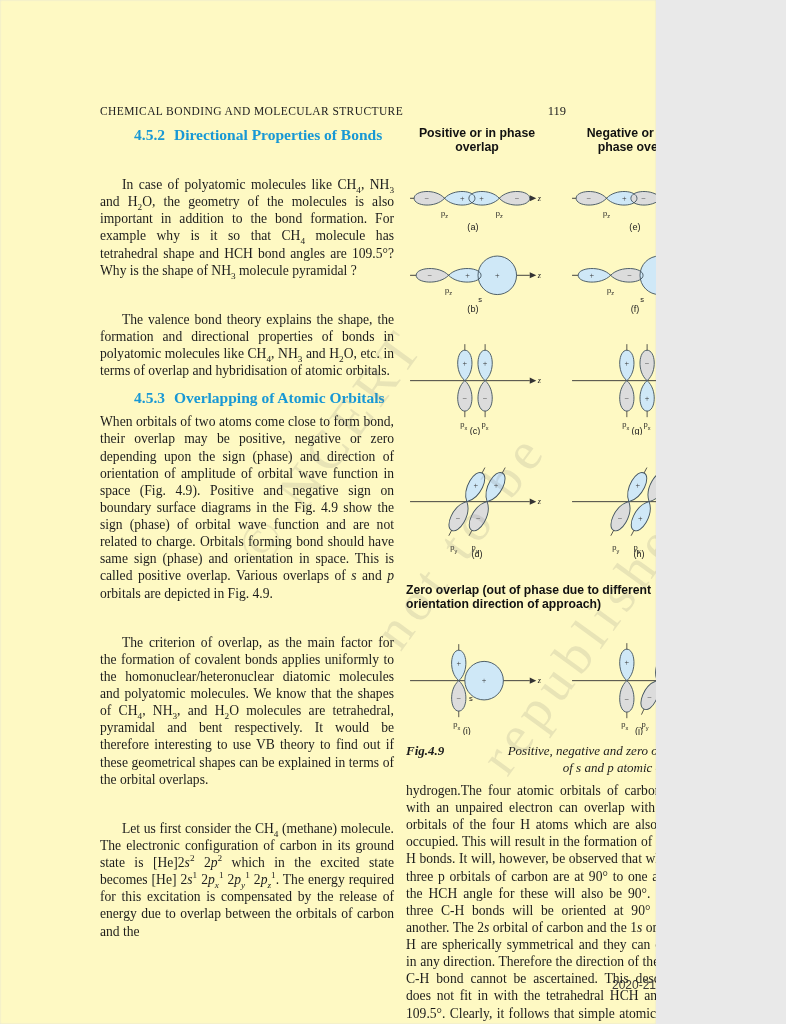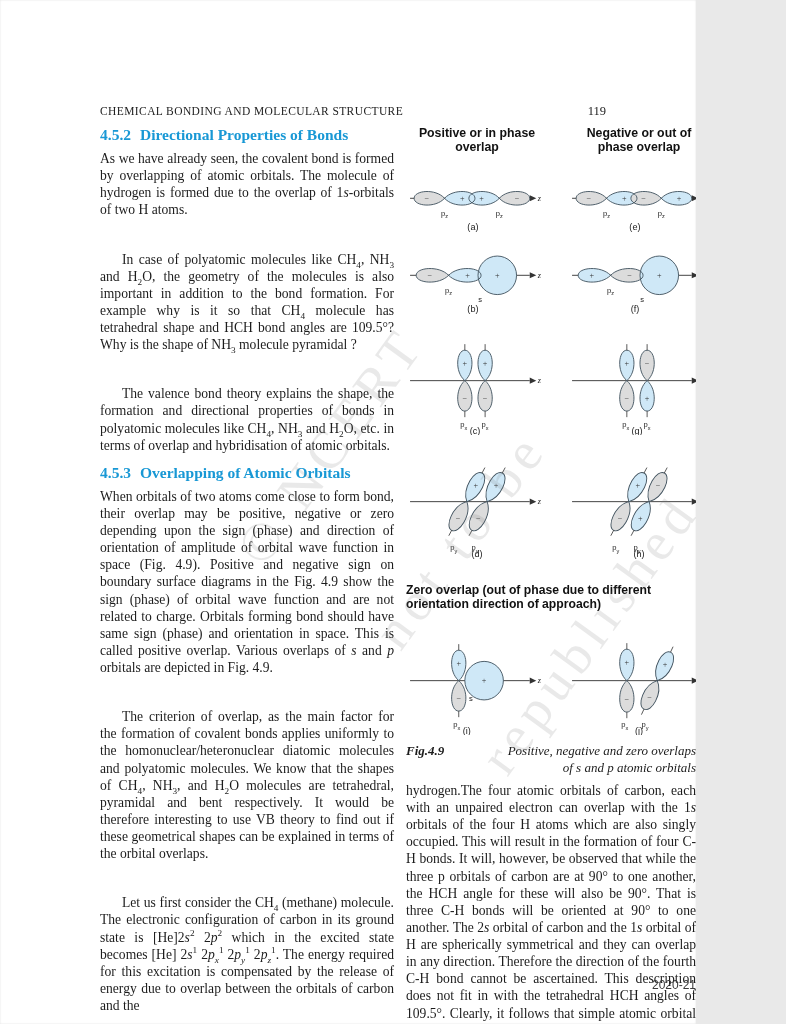--- a/index.html
+++ b/index.html
@@ -1,28 +1,28 @@
 <!DOCTYPE html>
 <html><head>
 <meta charset="utf-8">
 <style>
   html,body{margin:0;padding:0;background:#e9e9e9;}
-  .page{width:656px;height:1024px;background:#ffffff;position:relative;overflow:hidden;
-        font-family:"Liberation Serif", serif;color:#1c1c1c;box-shadow:inset 0 0 2px #ddd;padding-left:40px;}
+  .page{width:656px;height:1024px;background:#fef9c3;position:relative;overflow:hidden;
+        font-family:"Liberation Serif", serif;color:#1c1c1c;box-shadow:inset 0 0 2px #ddd;}
   
   .running-head{position:absolute;top:104px;left:100px;right:90px;display:flex;
         justify-content:space-between;align-items:baseline;}
   .running-title{font-size:11.5px;letter-spacing:.4px;color:#222;}
   .page-num{font-size:12.5px;color:#222;}
   
   .content{position:absolute;top:126px;left:100px;display:flex;gap:12px;}
   .col-left{width:294px;}
   .col-right{width:290px;}
   .sec-head{font-weight:bold;color:#1898d5;font-size:15.5px;margin:0 0 6px 0;}
-  .sec-head .sec-num{margin-right:9px;}
+  .sec-head .sec-num{margin-right:9px;margin-left:34px;}
   .sec-head.later{margin-top:10px;}
   .body-para{font-size:13.6px;line-height:1.26;text-align:justify;margin:0 0 5px 0;}
   .indent{text-indent:22px;margin-top:32px;}
   .r-i{font-style:italic;}
   .r-sub{font-size:.68em;vertical-align:sub;line-height:0;}
   .r-subi{font-size:.68em;vertical-align:sub;line-height:0;font-style:italic;}
   .r-sup{font-size:.68em;vertical-align:super;line-height:0;}
   
   .fig-grid{display:grid;grid-template-columns:142px 142px;column-gap:6px;row-gap:3px;gap:20px;}
   .fig-col-head{font-family:"Liberation Sans", sans-serif;font-weight:bold;font-size:12.3px;
@@ -56,21 +56,20 @@
   <div class="watermark">
     <span>© NCERT</span>
     <span>not to be</span>
     <span>republished</span>
   </div>
 
   <div class="content">
 
     <div class="col-left">
       <h2 class="sec-head"><span class="sec-num">4.5.2</span><span>Directional Properties of Bonds</span></h2>
-      <p class="body-para">As we have already seen, the covalent bond is formed by overlapping of atomic orbitals. The molecule of hydrogen is formed due to the overlap of 1<span class="r-i">s</span>-orbitals of two H atoms.</p>
       <p class="body-para indent">In case of polyatomic molecules like CH<span class="r-sub">4</span>, NH<span class="r-sub">3</span> and H<span class="r-sub">2</span>O, the geometry of the molecules is also important in addition to the bond formation. For example why is it so that CH<span class="r-sub">4</span> molecule has tetrahedral shape and HCH bond angles are 109.5°? Why is the shape of NH<span class="r-sub">3</span> molecule pyramidal ?</p>
       <p class="body-para indent">The valence bond theory explains the shape, the formation and directional properties of bonds in polyatomic molecules like CH<span class="r-sub">4</span>, NH<span class="r-sub">3</span> and H<span class="r-sub">2</span>O, etc. in terms of overlap and hybridisation of atomic orbitals.</p>
       <h2 class="sec-head later"><span class="sec-num">4.5.3</span><span>Overlapping of Atomic Orbitals</span></h2>
       <p class="body-para">When orbitals of two atoms come close to form bond, their overlap may be positive, negative or zero depending upon the sign (phase) and direction of orientation of amplitude of orbital wave function in space (Fig. 4.9). Positive and negative sign on boundary surface diagrams in the Fig. 4.9 show the sign (phase) of orbital wave function and are not related to charge. Orbitals forming bond should have same sign (phase) and orientation in space. This is called positive overlap. Various overlaps of <span class="r-i">s</span> and <span class="r-i">p</span> orbitals are depicted in Fig. 4.9.</p>
       <p class="body-para indent">The criterion of overlap, as the main factor for the formation of covalent bonds applies uniformly to the homonuclear/heteronuclear diatomic molecules and polyatomic molecules. We know that the shapes of CH<span class="r-sub">4</span>, NH<span class="r-sub">3</span>, and H<span class="r-sub">2</span>O molecules are tetrahedral, pyramidal and bent respectively. It would be therefore interesting to use VB theory to find out if these geometrical shapes can be explained in terms of the orbital overlaps.</p>
       <p class="body-para indent">Let us first consider the CH<span class="r-sub">4</span> (methane) molecule. The electronic configuration of carbon in its ground state is [He]2<span class="r-i">s</span><span class="r-sup">2</span> 2<span class="r-i">p</span><span class="r-sup">2</span> which in the excited state becomes [He] 2<span class="r-i">s</span><span class="r-sup">1</span> 2<span class="r-i">p</span><span class="r-subi">x</span><span class="r-sup">1</span> 2<span class="r-i">p</span><span class="r-subi">y</span><span class="r-sup">1</span> 2<span class="r-i">p</span><span class="r-subi">z</span><span class="r-sup">1</span>. The energy required for this excitation is compensated by the release of energy due to overlap between the orbitals of carbon and the</p>
     </div>
 
     <div class="col-right">
       <div class="fig-grid">

